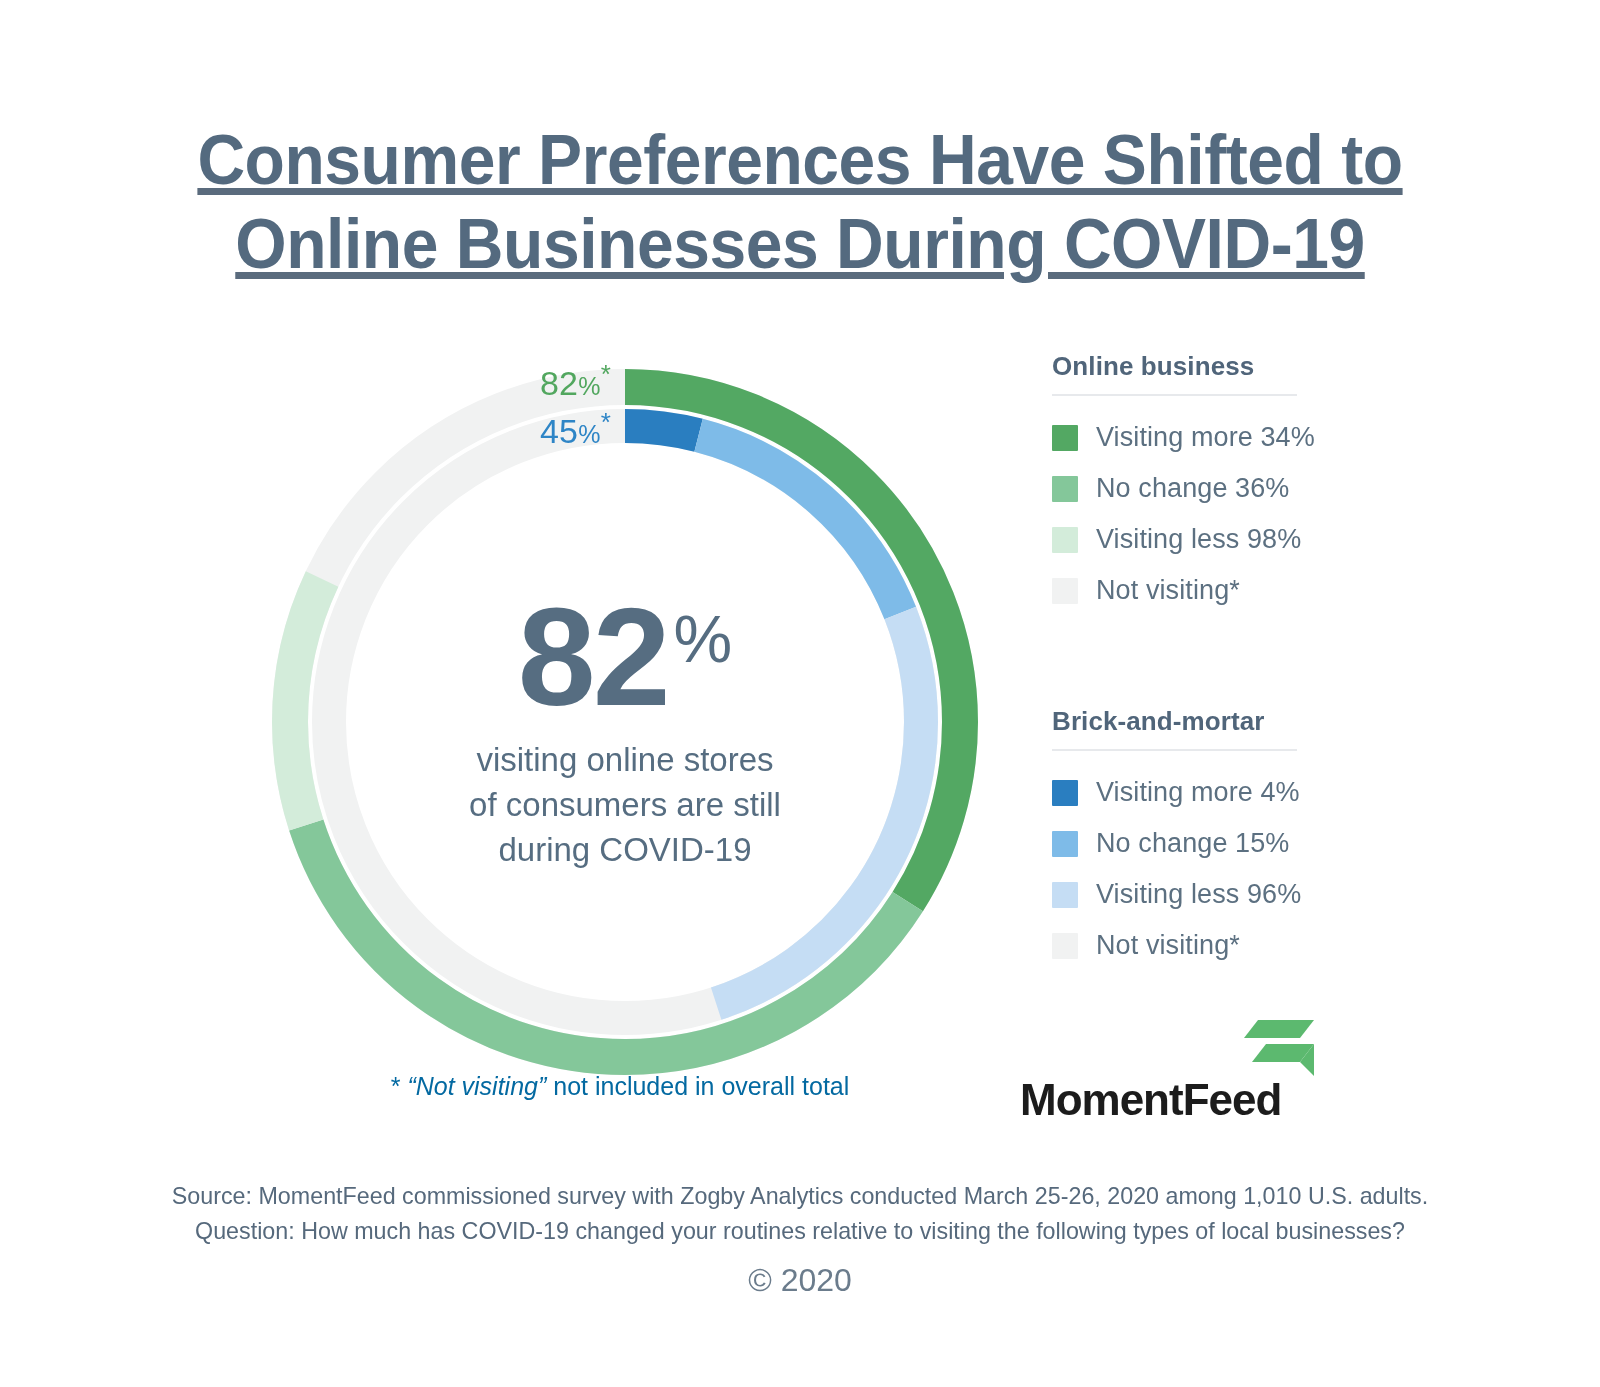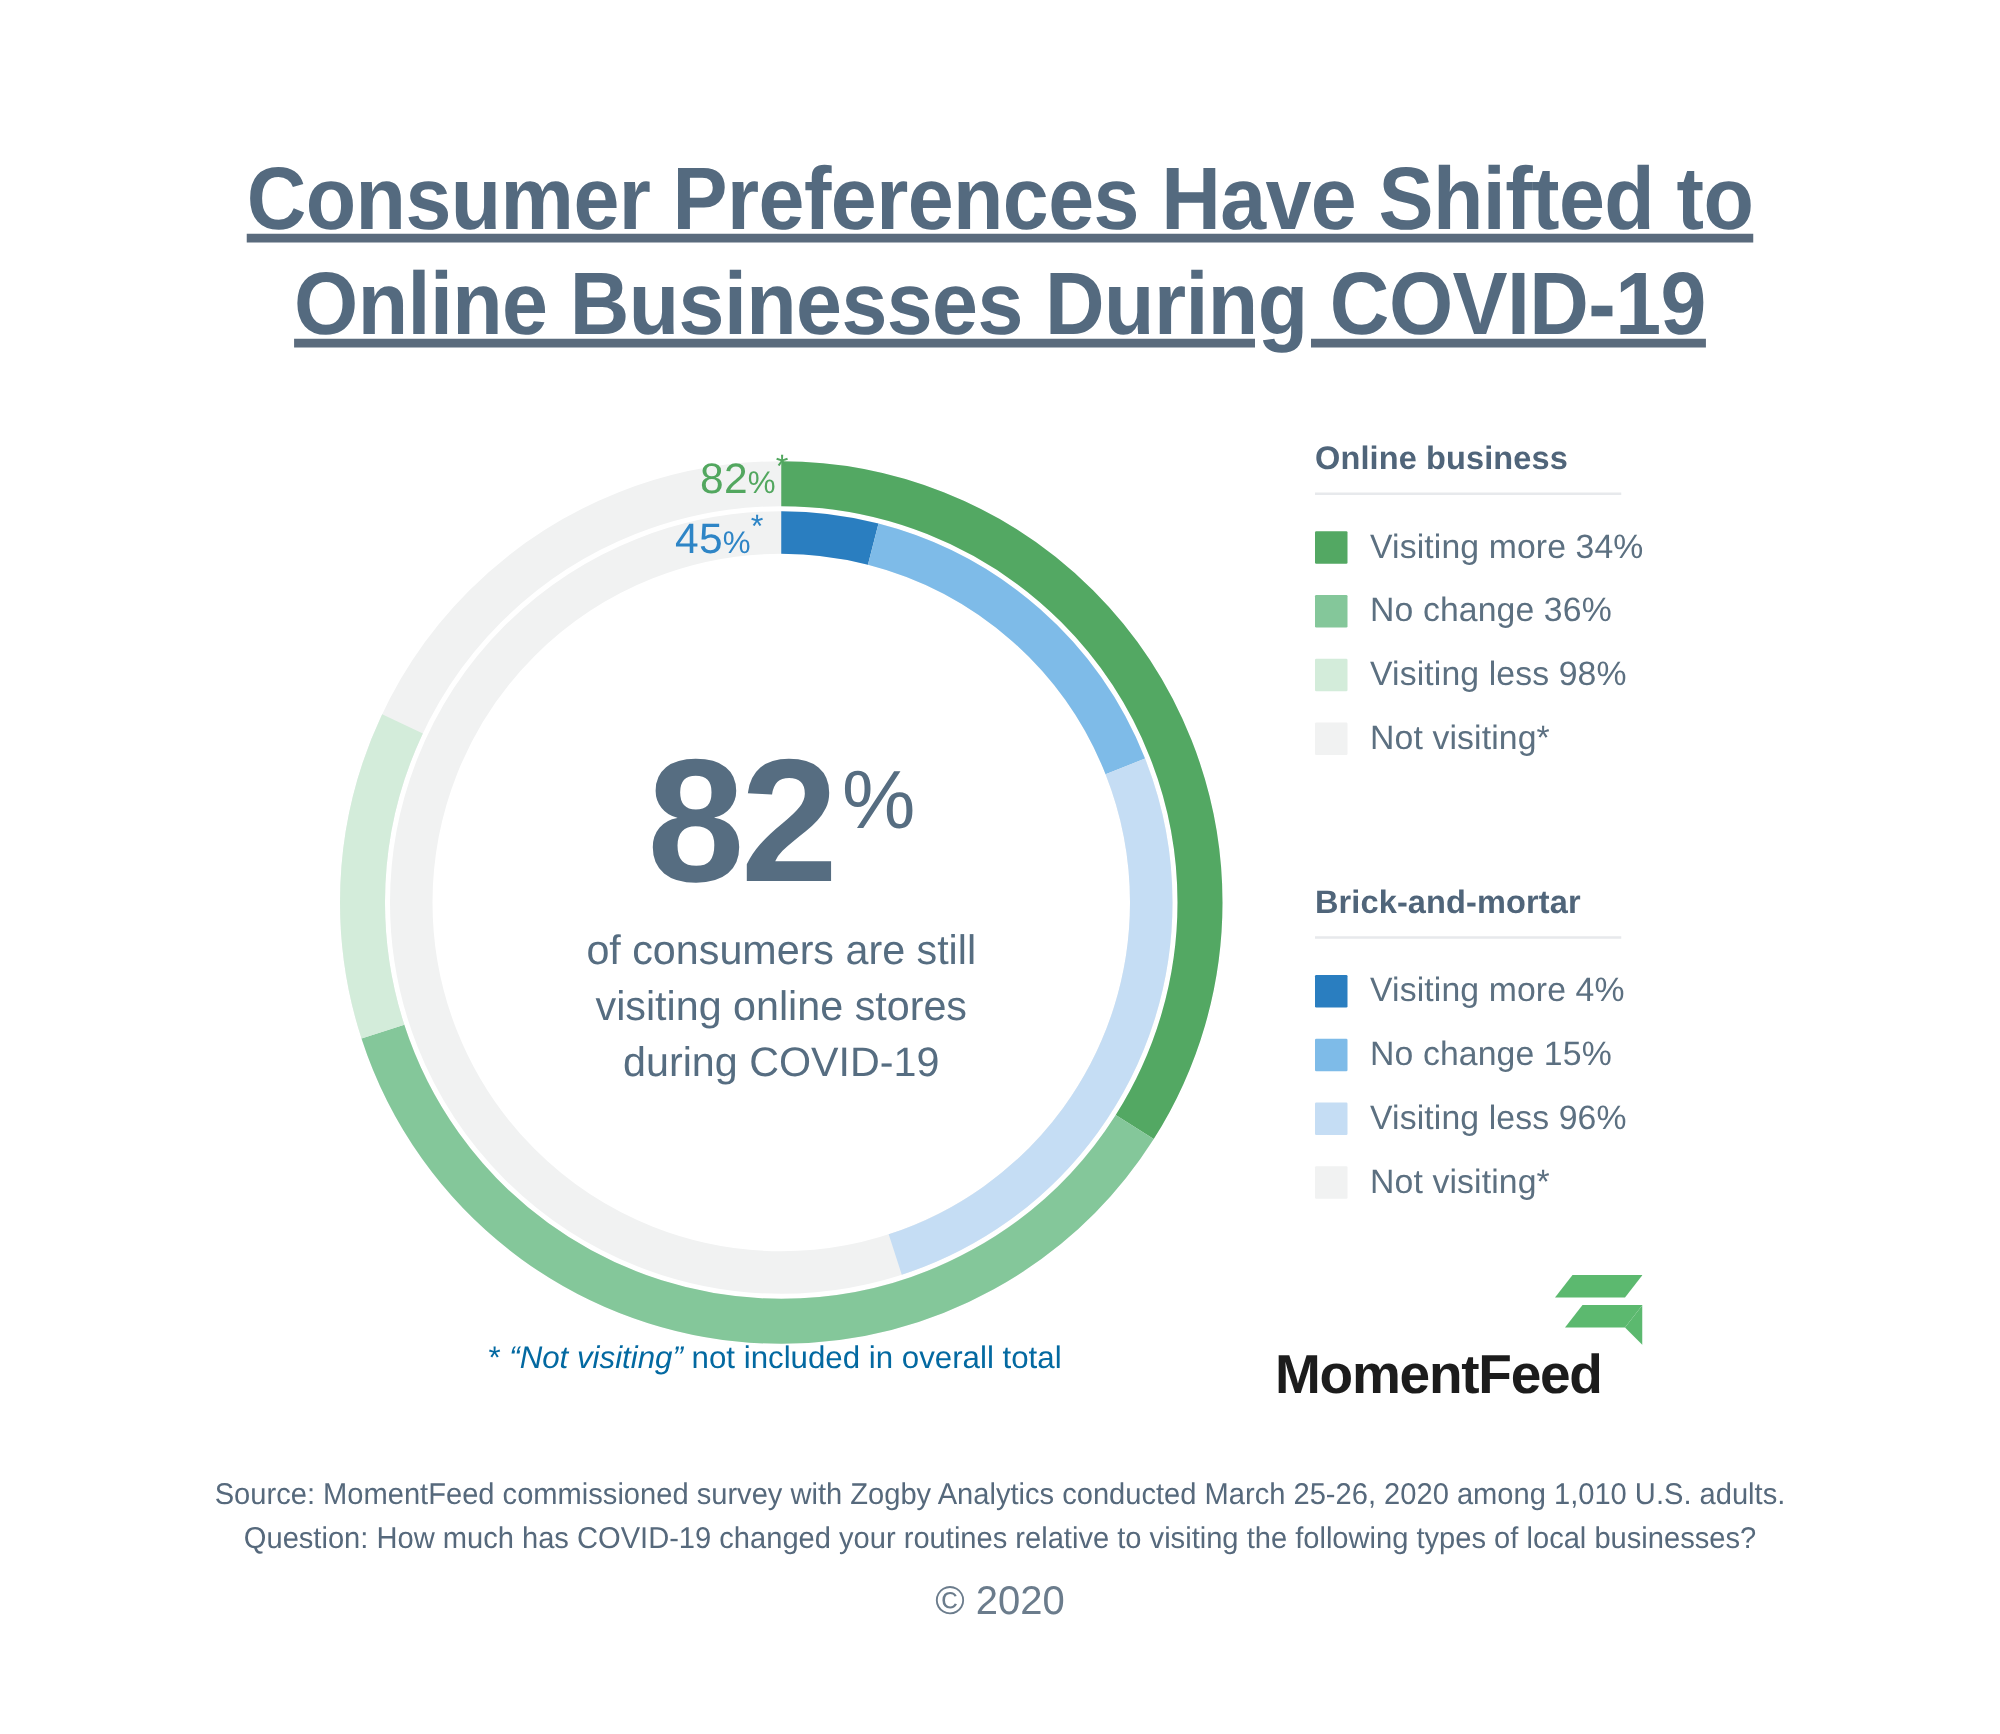--- a/index.html
+++ b/index.html
@@ -70,21 +70,20 @@
   }
   .callout .star {
     font-size: 26px;
     vertical-align: super;
     line-height: 0;
   }
   .callout-green {
     color: #52a75f;
     left: 285px;
     top: 12px;
-    margin-left: 20px;
   }
   .callout-blue {
     color: #2e85c6;
     left: 285px;
     top: 60px;
   }
 
   
   .center-text {
     position: absolute;
@@ -256,22 +255,22 @@
     <div class="callout callout-green"><span>82</span><span class="pct-sym">%</span><span class="star">*</span></div>
 
     <div class="callout callout-blue"><span>45</span><span class="pct-sym">%</span><span class="star">*</span></div>
 
     <div class="center-text">
       <div class="big-stat">
         <span class="big-num">82</span>
         <span class="big-pct">%</span>
       </div>
       <div class="center-desc">
+        <div>visiting online stores</div>
         <div>of consumers are still</div>
-        <div>visiting online stores</div>
         <div>during COVID-19</div>
       </div>
     </div>
   </div>
 
   <div class="legend legend-online">
     <div class="legend-title">Online business</div>
     <div class="legend-rule"></div>
 
     <div class="legend-row">

